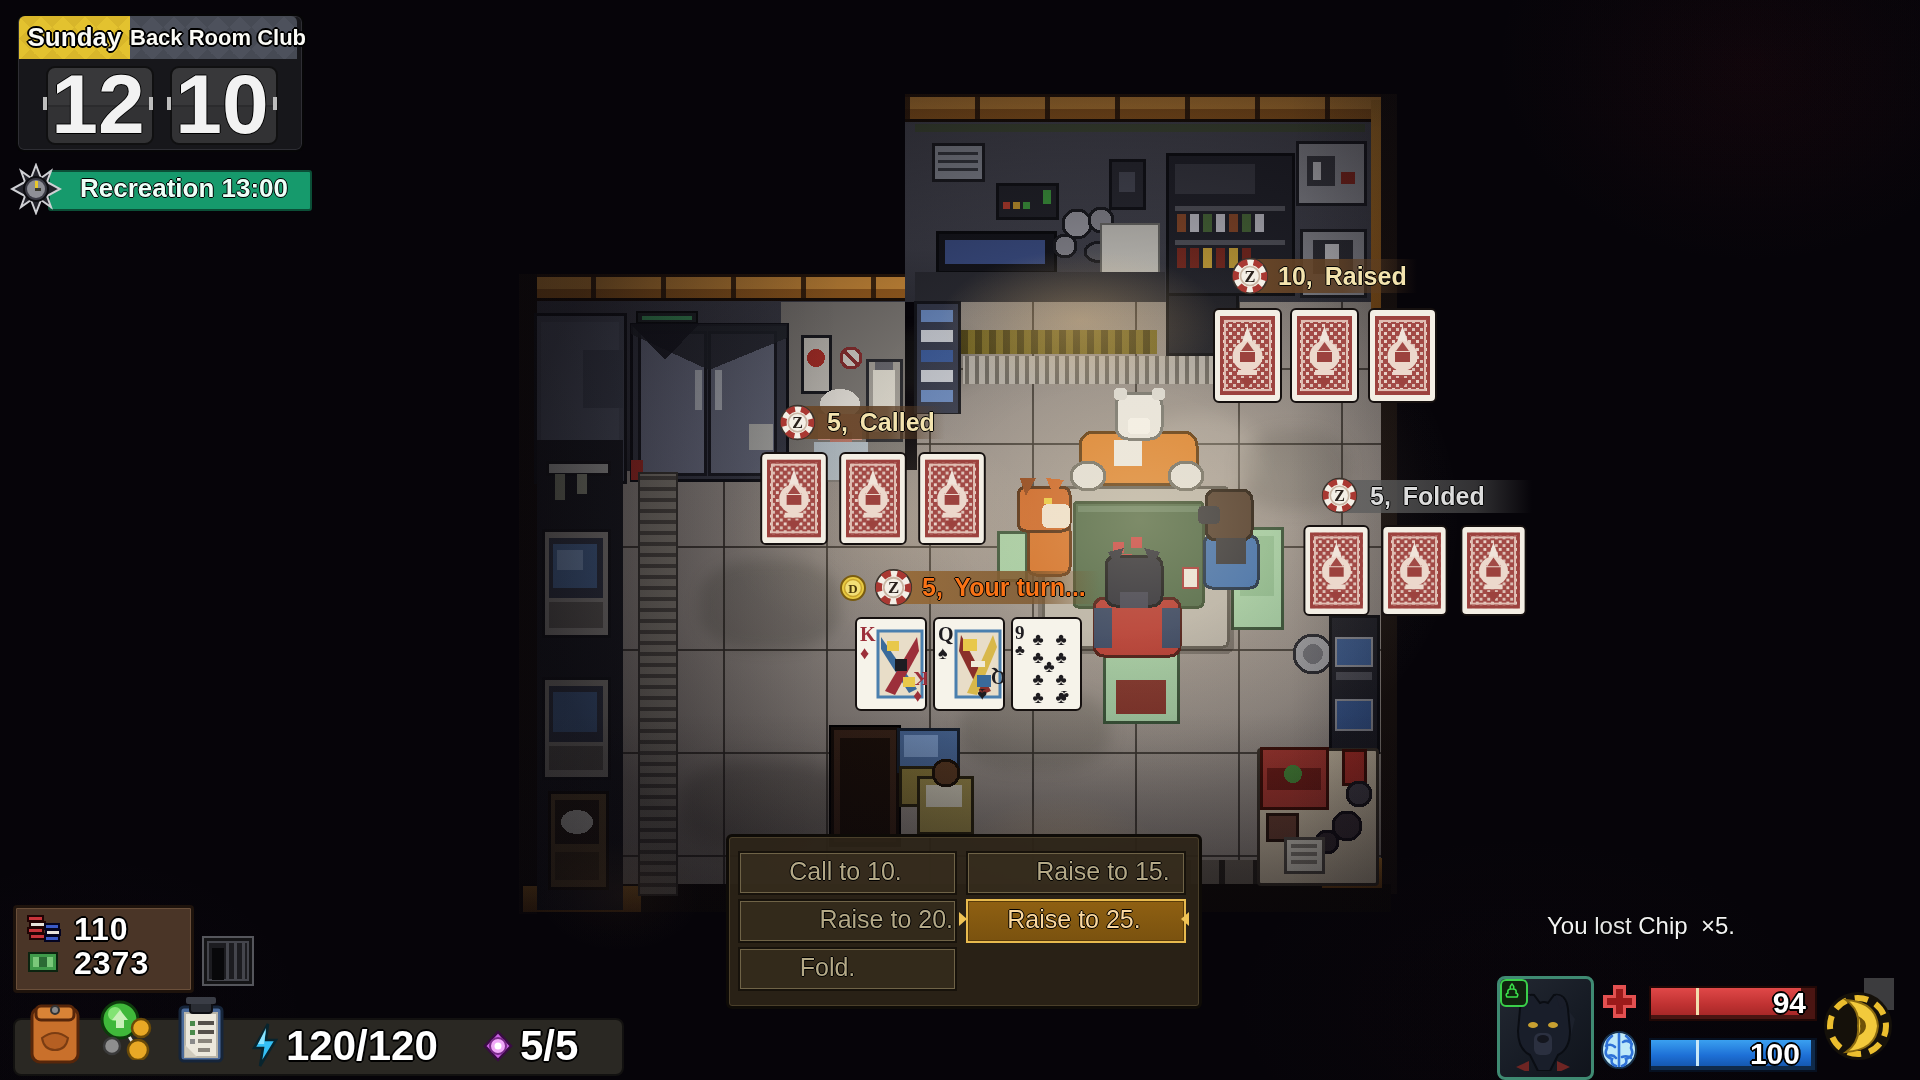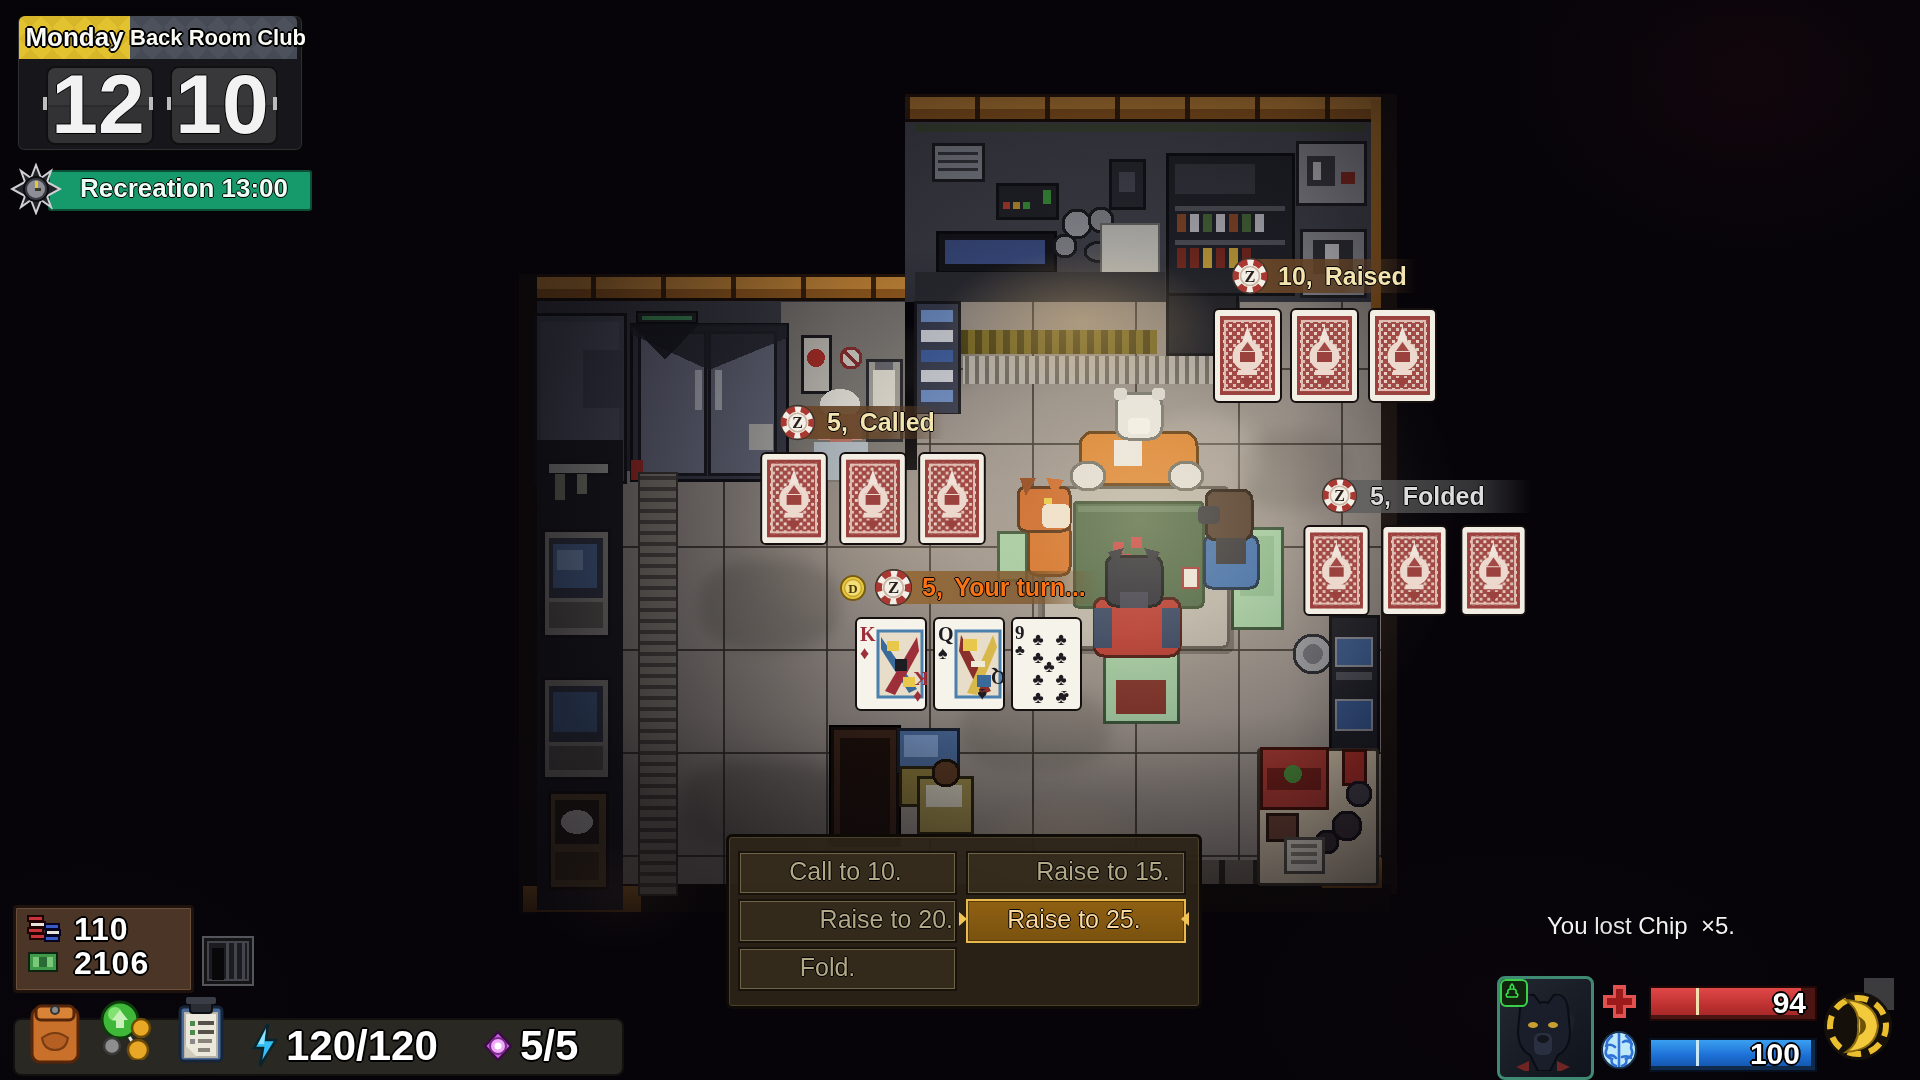--- a/index.html
+++ b/index.html
@@ -346,21 +346,21 @@
       <circle cx="13" cy="13" r="8.5" fill="#f2df76" stroke="#c9a42e" stroke-width="1.5"></circle>
       <text x="13" y="18" font-family="Liberation Serif,serif" font-size="13" font-weight="bold" fill="#4a3808" text-anchor="middle">D</text>
     </symbol>
   </defs>
 </svg>
 
 <div class="abs" style="left:16px;top:14px;width:284px;height:134px;background:#17171b;border:2px solid #060607;border-radius:8px;box-shadow:0 0 0 1px #2e2e34 inset;"></div>
 
 <div class="abs" style="left:19px;top:16px;width:111px;height:43px;border-radius:6px 0 0 0;background:
   conic-gradient(from 45deg at 50% 50%,#e3c22f 0 25%,#d8b62a 25% 50%,#e3c22f 50% 75%,#d8b62a 75%) 0 0/22px 22px,#e0be2e;"></div>
-<div class="abs t-out" style="left:19px;top:16px;width:111px;height:43px;line-height:43px;text-align:center;font-size:26px;font-weight:bold;color:#fbfbf6;white-space:nowrap;">Monday</div>
+<div class="abs t-out" style="left:19px;top:16px;width:111px;height:43px;line-height:43px;text-align:center;font-size:26px;font-weight:bold;color:#fbfbf6;white-space:nowrap;">Sunday</div>
 
 <div class="abs" style="left:130px;top:16px;width:167px;height:43px;border-radius:0 6px 0 0;background:
   conic-gradient(from 45deg at 50% 50%,#4d515c 0 25%,#464a54 25% 50%,#4d515c 50% 75%,#464a54 75%) 0 0/22px 22px,#4a4e58;"></div>
 <div class="abs t-out" style="left:130px;top:16px;width:167px;height:43px;line-height:43px;text-align:center;font-size:22px;font-weight:bold;color:#fbfbf6;white-space:nowrap;">Back Room Club</div>
 
 <div class="abs" style="left:46px;top:66px;width:104px;height:75px;background:linear-gradient(180deg,#38383a 0 49%,#2b2b2d 49% 52%,#323234 52%);border:2px solid #101011;border-radius:9px;"></div>
 <div class="abs t-out1" style="left:46px;top:66px;width:104px;height:75px;line-height:76px;text-align:center;font-size:84px;font-weight:bold;color:#f2f2f2;letter-spacing:0px;">12</div>
 
 <div class="abs" style="left:170px;top:66px;width:104px;height:75px;background:linear-gradient(180deg,#38383a 0 49%,#2b2b2d 49% 52%,#323234 52%);border:2px solid #101011;border-radius:9px;"></div>
 <div class="abs t-out1" style="left:170px;top:66px;width:104px;height:75px;line-height:76px;text-align:center;font-size:84px;font-weight:bold;color:#f2f2f2;letter-spacing:0px;">10</div>
@@ -516,21 +516,21 @@
   <rect x="20" y="18" width="14" height="5" fill="#e8e4dc" stroke="#040420" stroke-width="1.5"></rect>
   <rect x="19" y="24" width="14" height="5" fill="#3a5ac8" stroke="#040420" stroke-width="1.5"></rect>
 </svg>
 <div class="abs t-out" style="left:74px;top:911px;font-size:32px;font-weight:bold;color:#ffffff;letter-spacing:1px;">110</div>
 
 <svg class="abs" style="left:26px;top:948px;" width="36" height="30" viewBox="0 0 36 30" shape-rendering="crispEdges">
   <rect x="3" y="5" width="28" height="18" fill="#3f9a4a" stroke="#0c2410" stroke-width="2"></rect>
   <rect x="7" y="9" width="20" height="10" fill="#7ac87a"></rect>
   <rect x="13" y="9" width="8" height="10" fill="#2a6a34"></rect>
 </svg>
-<div class="abs t-out" style="left:74px;top:945px;font-size:32px;font-weight:bold;color:#ffffff;letter-spacing:1px;">2106</div>
+<div class="abs t-out" style="left:74px;top:945px;font-size:32px;font-weight:bold;color:#ffffff;letter-spacing:1px;">2373</div>
 
 <svg class="abs" style="left:200px;top:934px;" width="56" height="54" viewBox="0 0 56 54" shape-rendering="crispEdges">
   <rect x="3" y="3" width="50" height="48" fill="#141416" stroke="#55565c" stroke-width="2"></rect>
   <rect x="8" y="8" width="40" height="38" fill="#1c1c20" stroke="#44454c" stroke-width="2"></rect>
   <rect x="26" y="8" width="3" height="38" fill="#44454c"></rect>
       <rect x="34" y="8" width="3" height="38" fill="#44454c"></rect>
       <rect x="42" y="8" width="3" height="38" fill="#44454c"></rect>
   <rect x="12" y="14" width="12" height="32" fill="#08080a"></rect>
 </svg>
 

